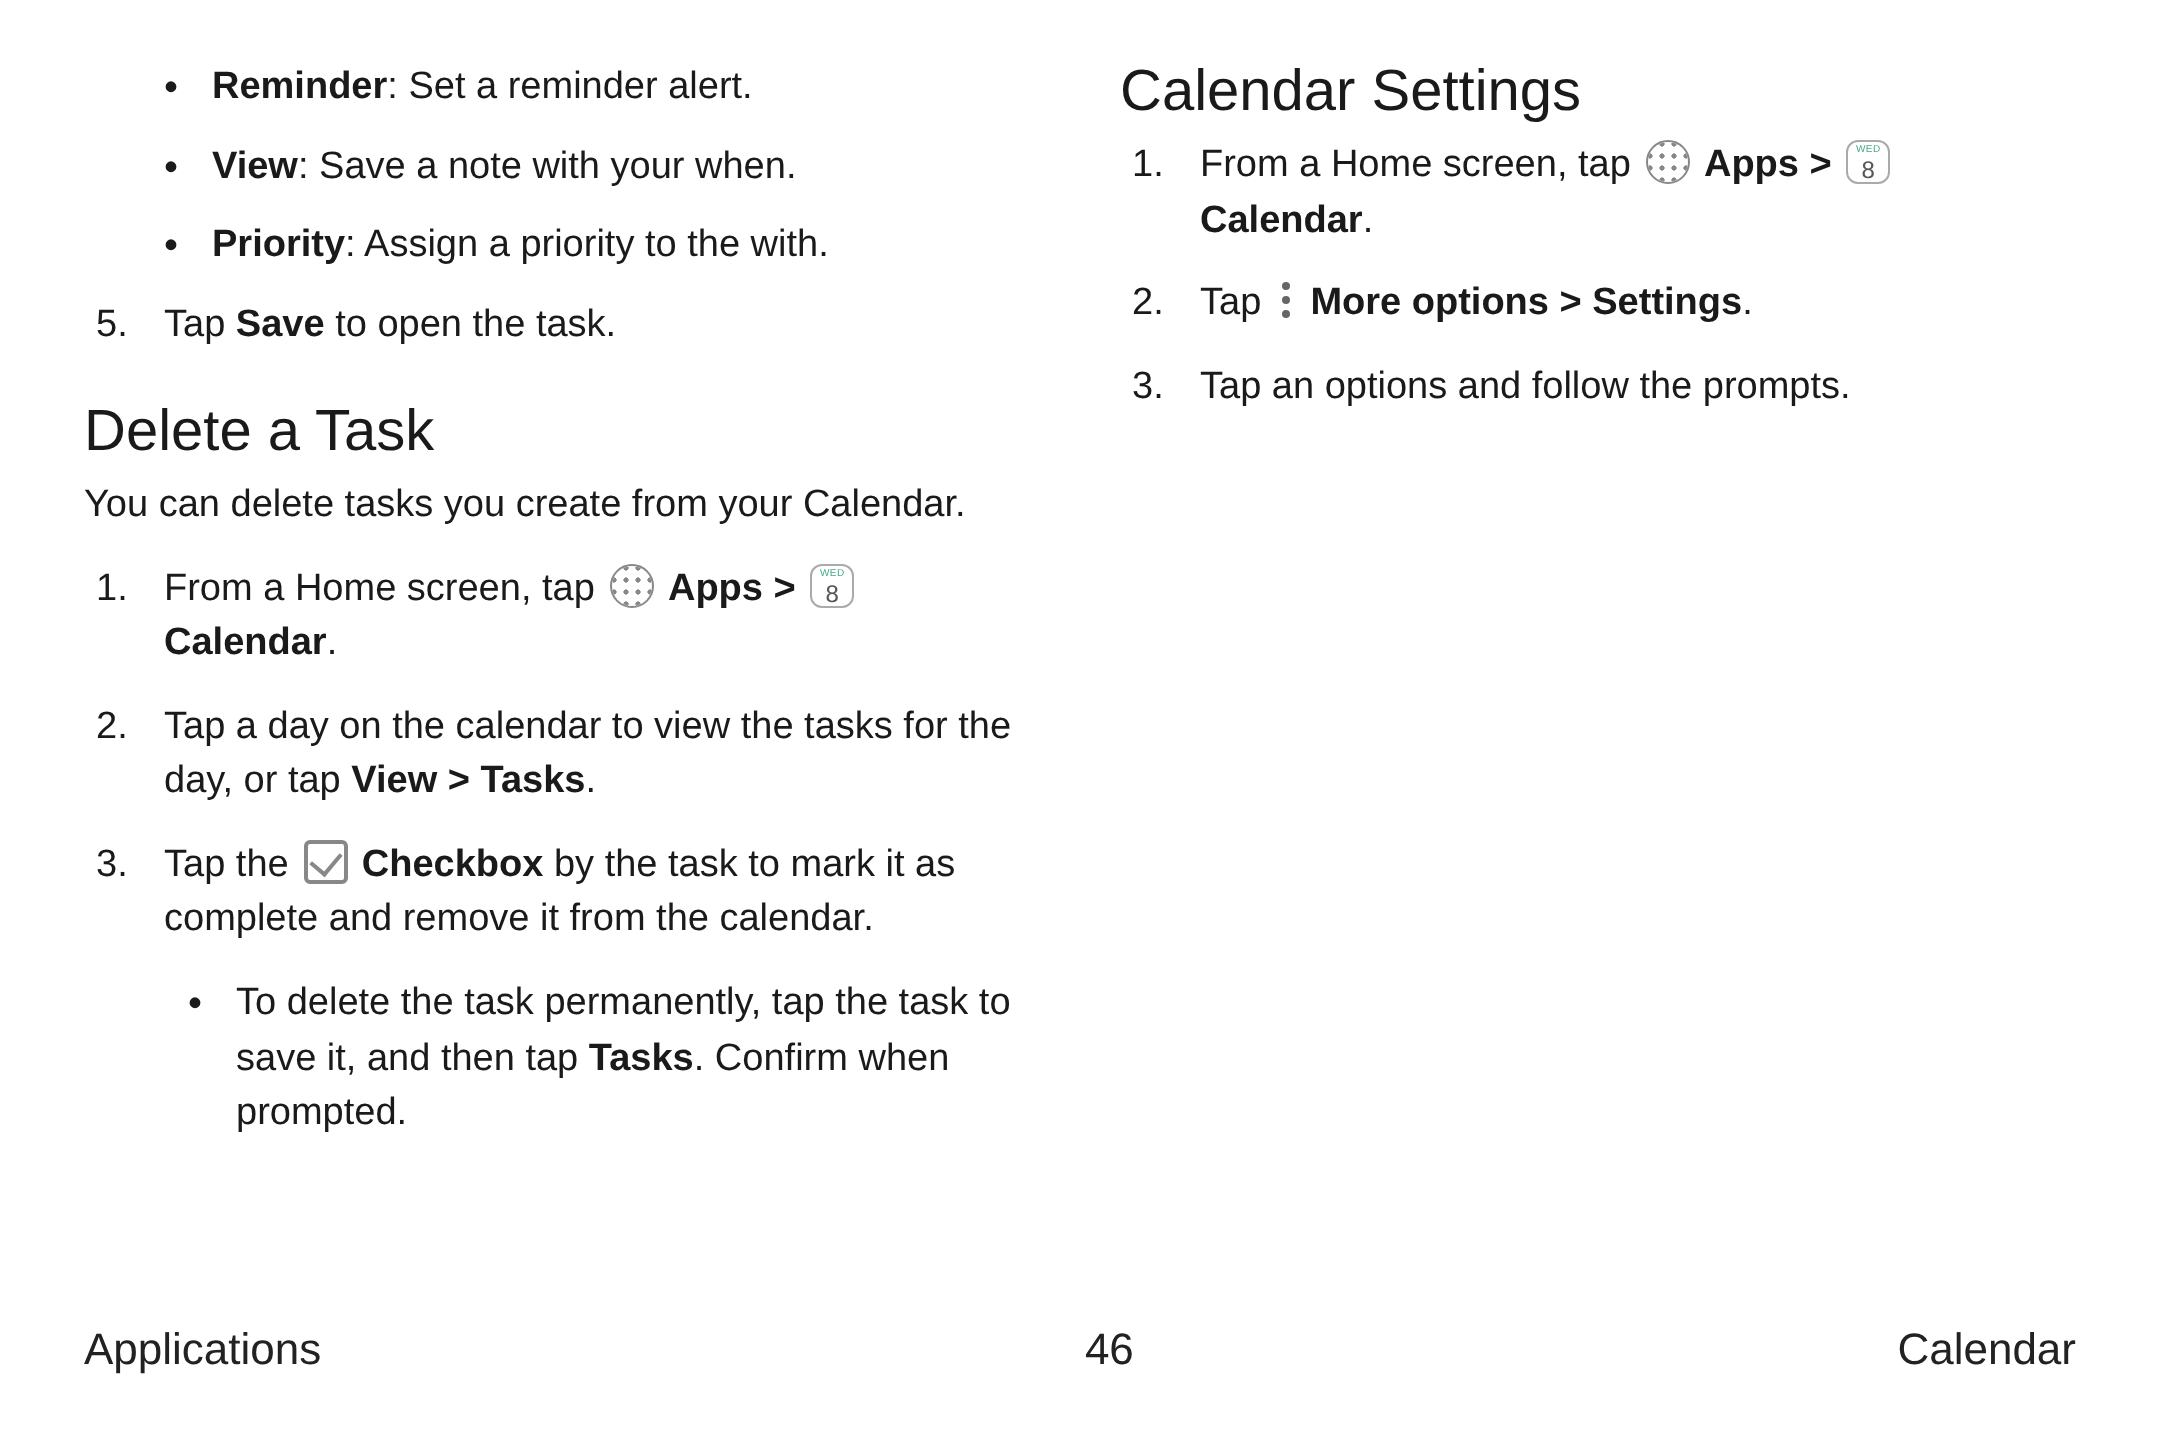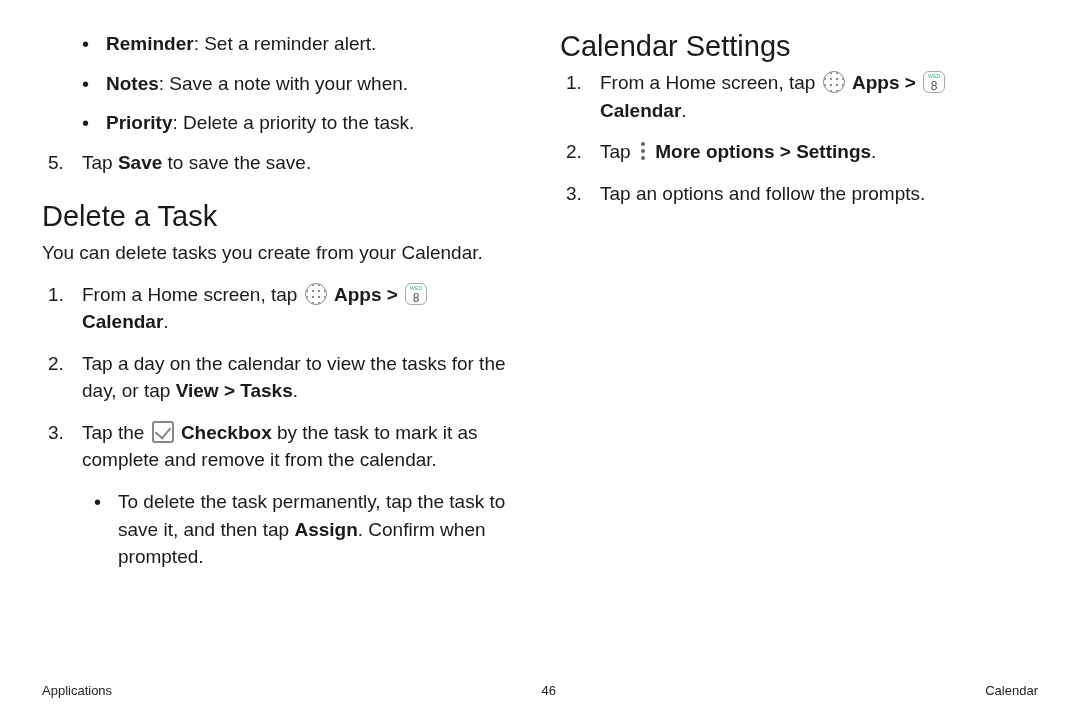--- a/index.html
+++ b/index.html
@@ -150,40 +150,40 @@
     content: "";
     position: absolute;
     left: 3px; top: 1px;
     width: 4px; height: 4px;
     border-radius: 50%;
     background: #666;
     box-shadow: 0 7px 0 #666, 0 14px 0 #666;
   }
   .footer {
     position: absolute;
-    left: 0; right: 0; bottom: 22px;
+    left: 0; right: 0; bottom: 32px;
     display: flex;
     justify-content: space-between;
     padding: 0 42px;
-    font-size: 13px;
+    font-size: 22px;
     color: #222;
   }
 </style>
 </head>
 <body>
 
 <div class="page">
   <div class="col">
     <ul class="bullet-list">
       <li><b>Reminder</b><span>: Set a reminder alert.</span></li>
-      <li><b>Notes</b><span>: Save a note with your when.</span></li>
-      <li><b>Priority</b><span>: Delete a priority to the task.</span></li>
+      <li><b>View</b><span>: Save a note with your when.</span></li>
+      <li><b>Priority</b><span>: Assign a priority to the with.</span></li>
     </ul>
     <ol class="num-list">
-      <li><span class="num">5.</span><span>Tap </span><b>Save</b><span> to save the save.</span></li>
+      <li><span class="num">5.</span><span>Tap </span><b>Save</b><span> to open the task.</span></li>
     </ol>
 
     <h2 class="section">Delete a Task</h2>
     <p class="intro">You can delete tasks you create from your Calendar.</p>
 
     <ol class="num-list">
       <li>
         <span class="num">1.</span>
         <span>From a Home screen, tap </span>
         <span class="icon icon-apps"></span>
@@ -194,21 +194,21 @@
       <li>
         <span class="num">2.</span>
         <span>Tap a day on the calendar to view the tasks for the day, or tap </span><b>View &gt; Tasks</b><span>.</span>
       </li>
       <li>
         <span class="num">3.</span>
         <span>Tap the </span>
         <span class="icon icon-check"></span>
         <b>Checkbox</b><span> by the task to mark it as complete and remove it from the calendar.</span>
         <ul class="sub-bullet">
-          <li><span>To delete the task permanently, tap the task to save it, and then tap </span><b>Assign</b><span>. Confirm when prompted.</span></li>
+          <li><span>To delete the task permanently, tap the task to save it, and then tap </span><b>Tasks</b><span>. Confirm when prompted.</span></li>
         </ul>
       </li>
     </ol>
   </div>
 
   <div class="col">
     <h2 class="section" style="margin-top:0">Calendar Settings</h2>
 
     <ol class="num-list">
       <li>

